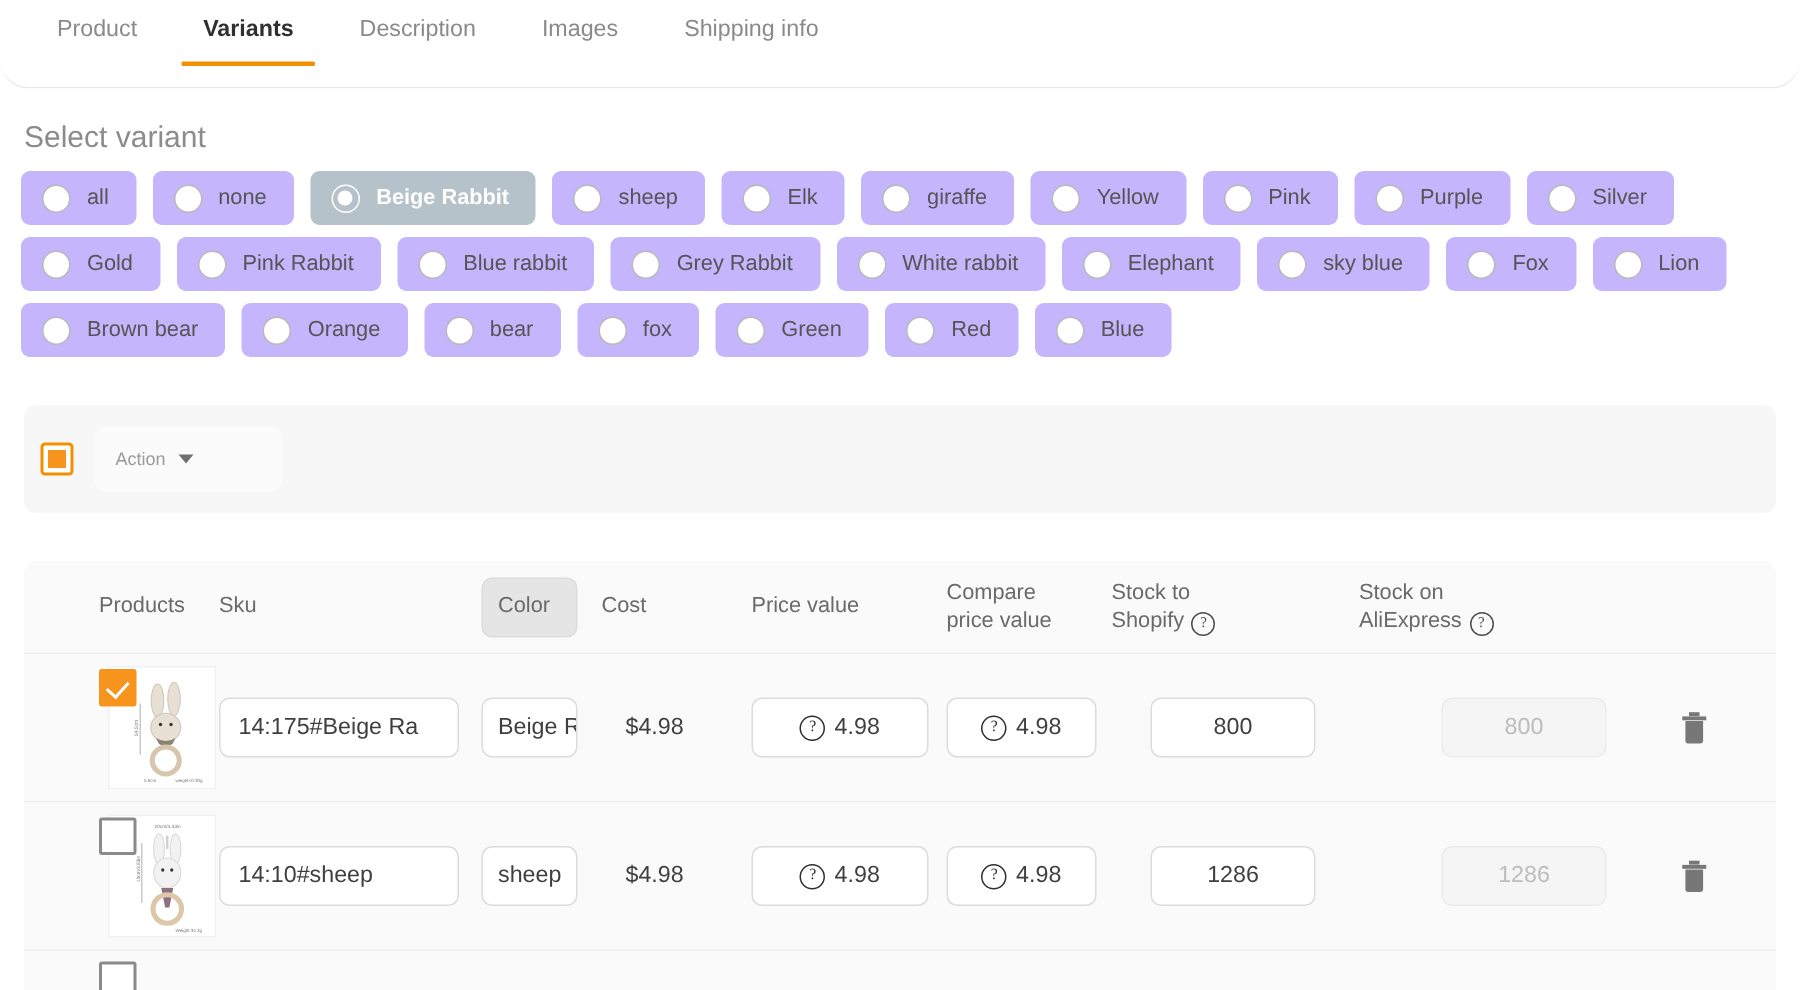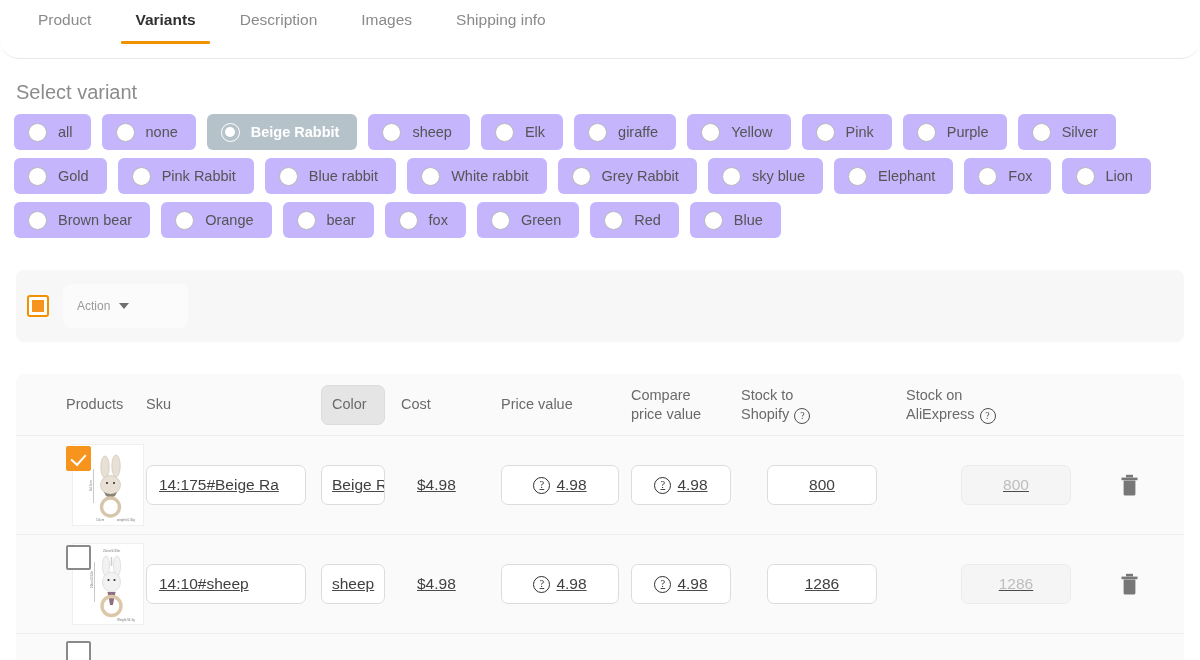--- a/index.html
+++ b/index.html
@@ -144,21 +144,21 @@
     font-family:"Liberation Serif", serif;
   }
 
   .trow{
     display:flex;align-items:center;
     height:99px;box-sizing:border-box;
     border-bottom:1px solid #efefef;
     background:#fafafa;
     padding:0 6px 0 0;
   }
-  .cell{display:flex;align-items:flex-start;box-sizing:border-box;text-decoration:underline;}
+  .cell{display:flex;align-items:flex-start;box-sizing:border-box;}
 
   
   .cell.c-prod{padding-left:50px;position:relative;}
   .prodwrap{position:relative;width:78px;height:82px;}
   .thumb{
     position:absolute;left:6px;top:0;
     width:72px;height:82px;background:#ffffff;
     border:1px solid #f0f0f0;box-sizing:border-box;
     overflow:hidden;
   }
@@ -273,33 +273,33 @@
     <div class="chip">
         <span class="radio"></span>
         <span>Pink Rabbit</span>
       </div>
     <div class="chip">
         <span class="radio"></span>
         <span>Blue rabbit</span>
       </div>
     <div class="chip">
         <span class="radio"></span>
+        <span>Grey Rabbit</span>
+      </div>
+    <div class="chip">
+        <span class="radio"></span>
         <span>White rabbit</span>
       </div>
     <div class="chip">
         <span class="radio"></span>
-        <span>Grey Rabbit</span>
+        <span>Elephant</span>
       </div>
     <div class="chip">
         <span class="radio"></span>
         <span>sky blue</span>
-      </div>
-    <div class="chip">
-        <span class="radio"></span>
-        <span>Elephant</span>
       </div>
     <div class="chip">
         <span class="radio"></span>
         <span>Fox</span>
       </div>
     <div class="chip">
         <span class="radio"></span>
         <span>Lion</span>
       </div>
     <div class="chip">

